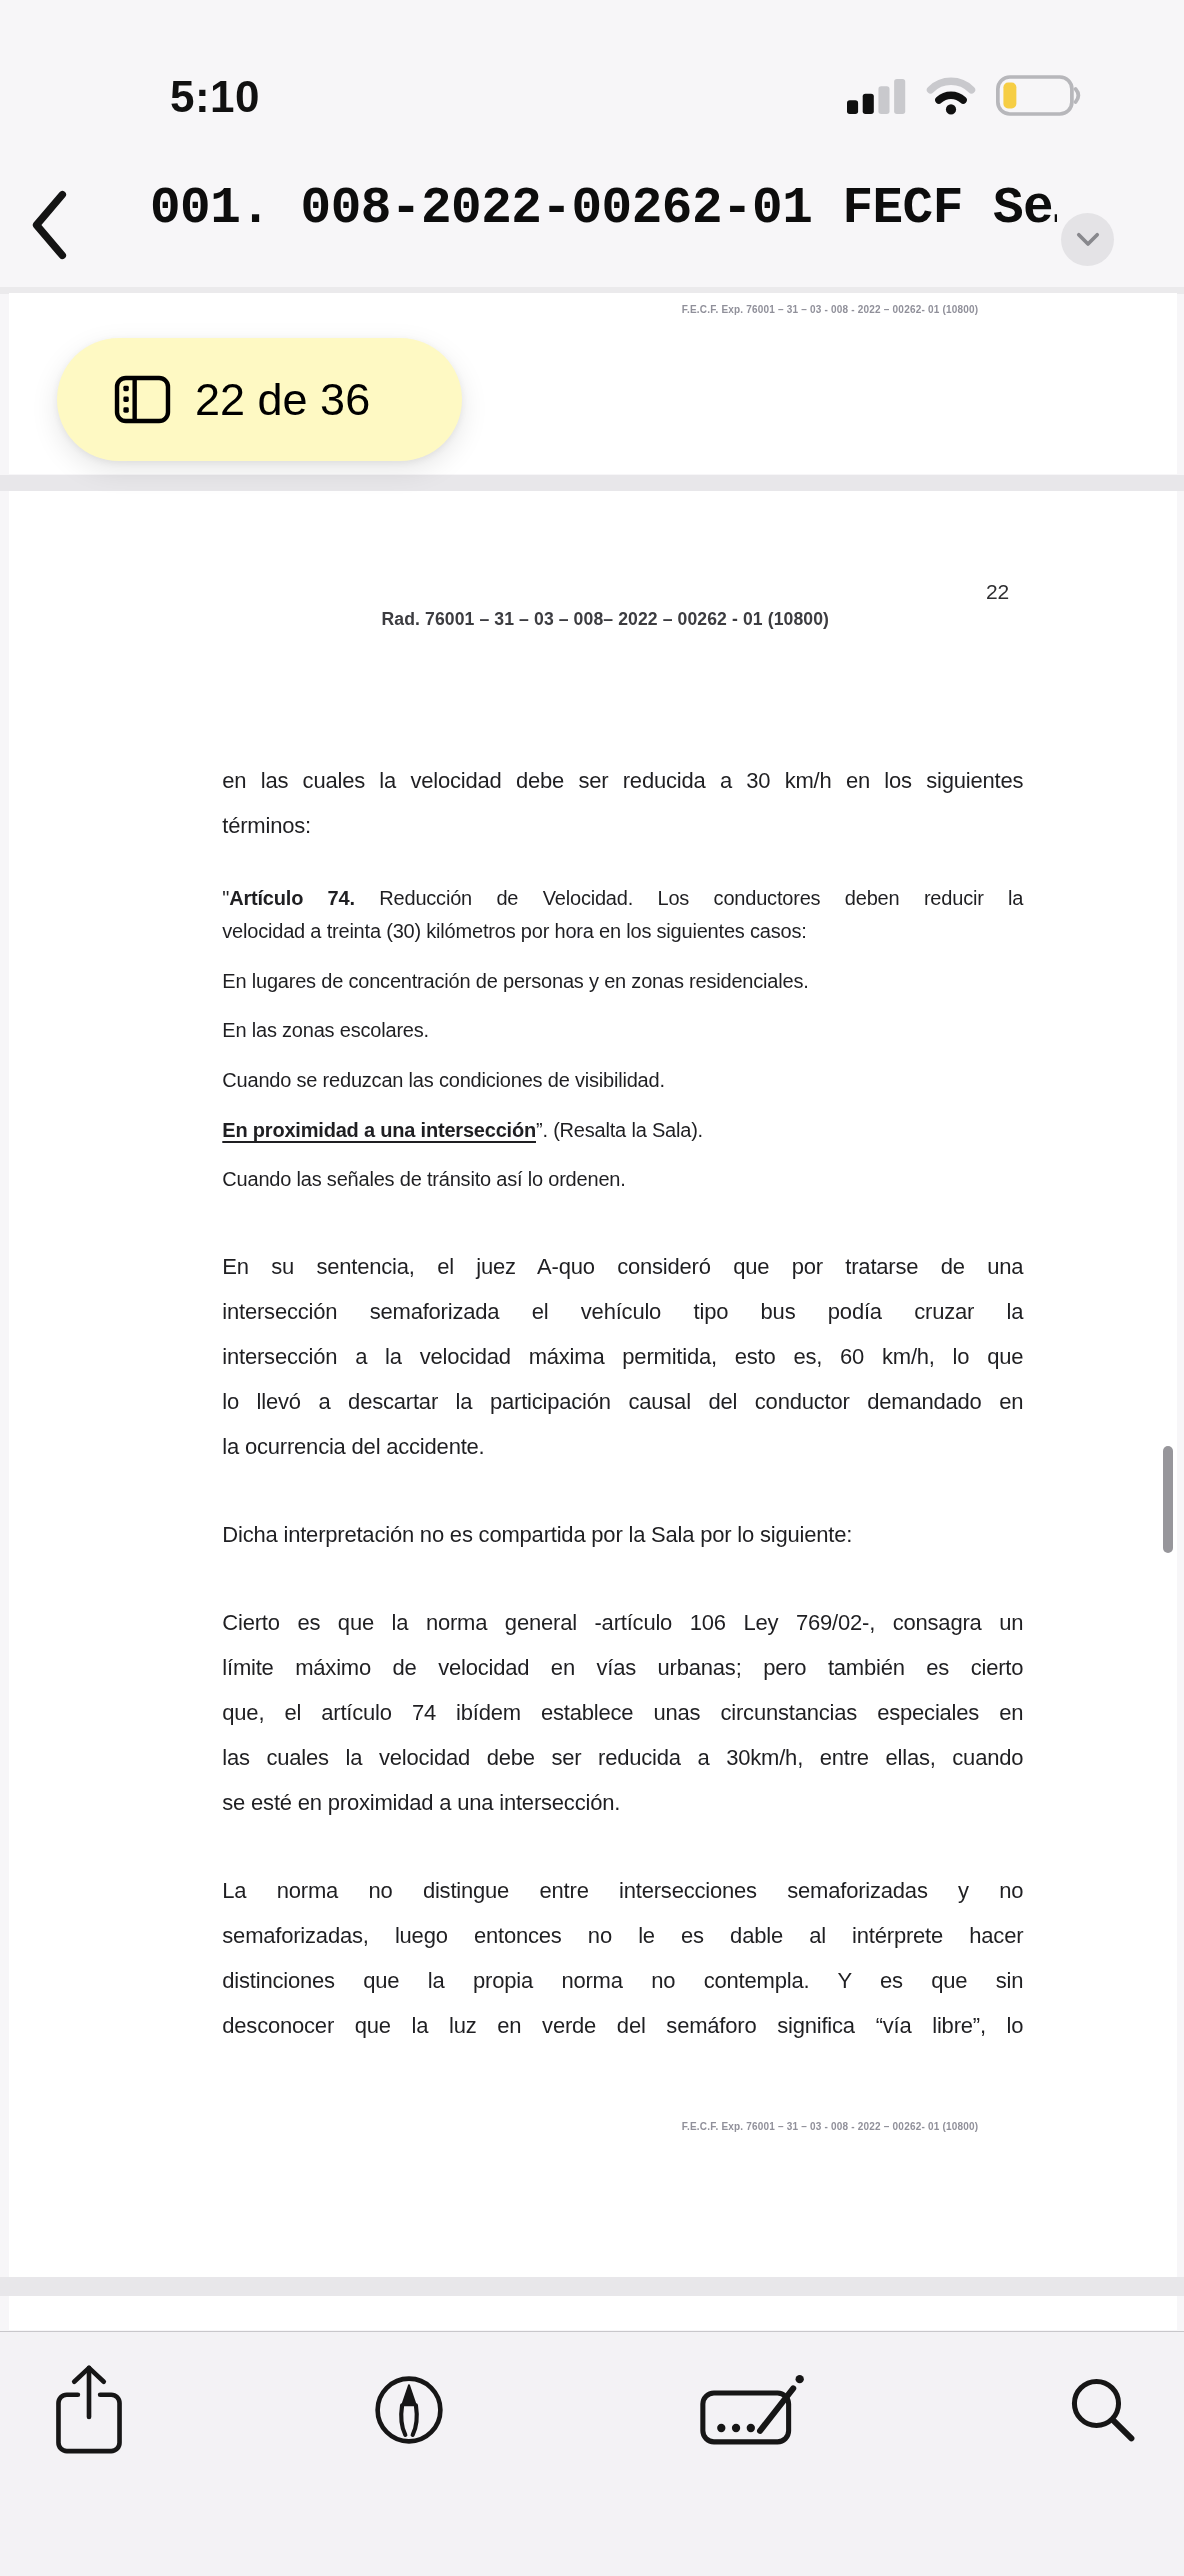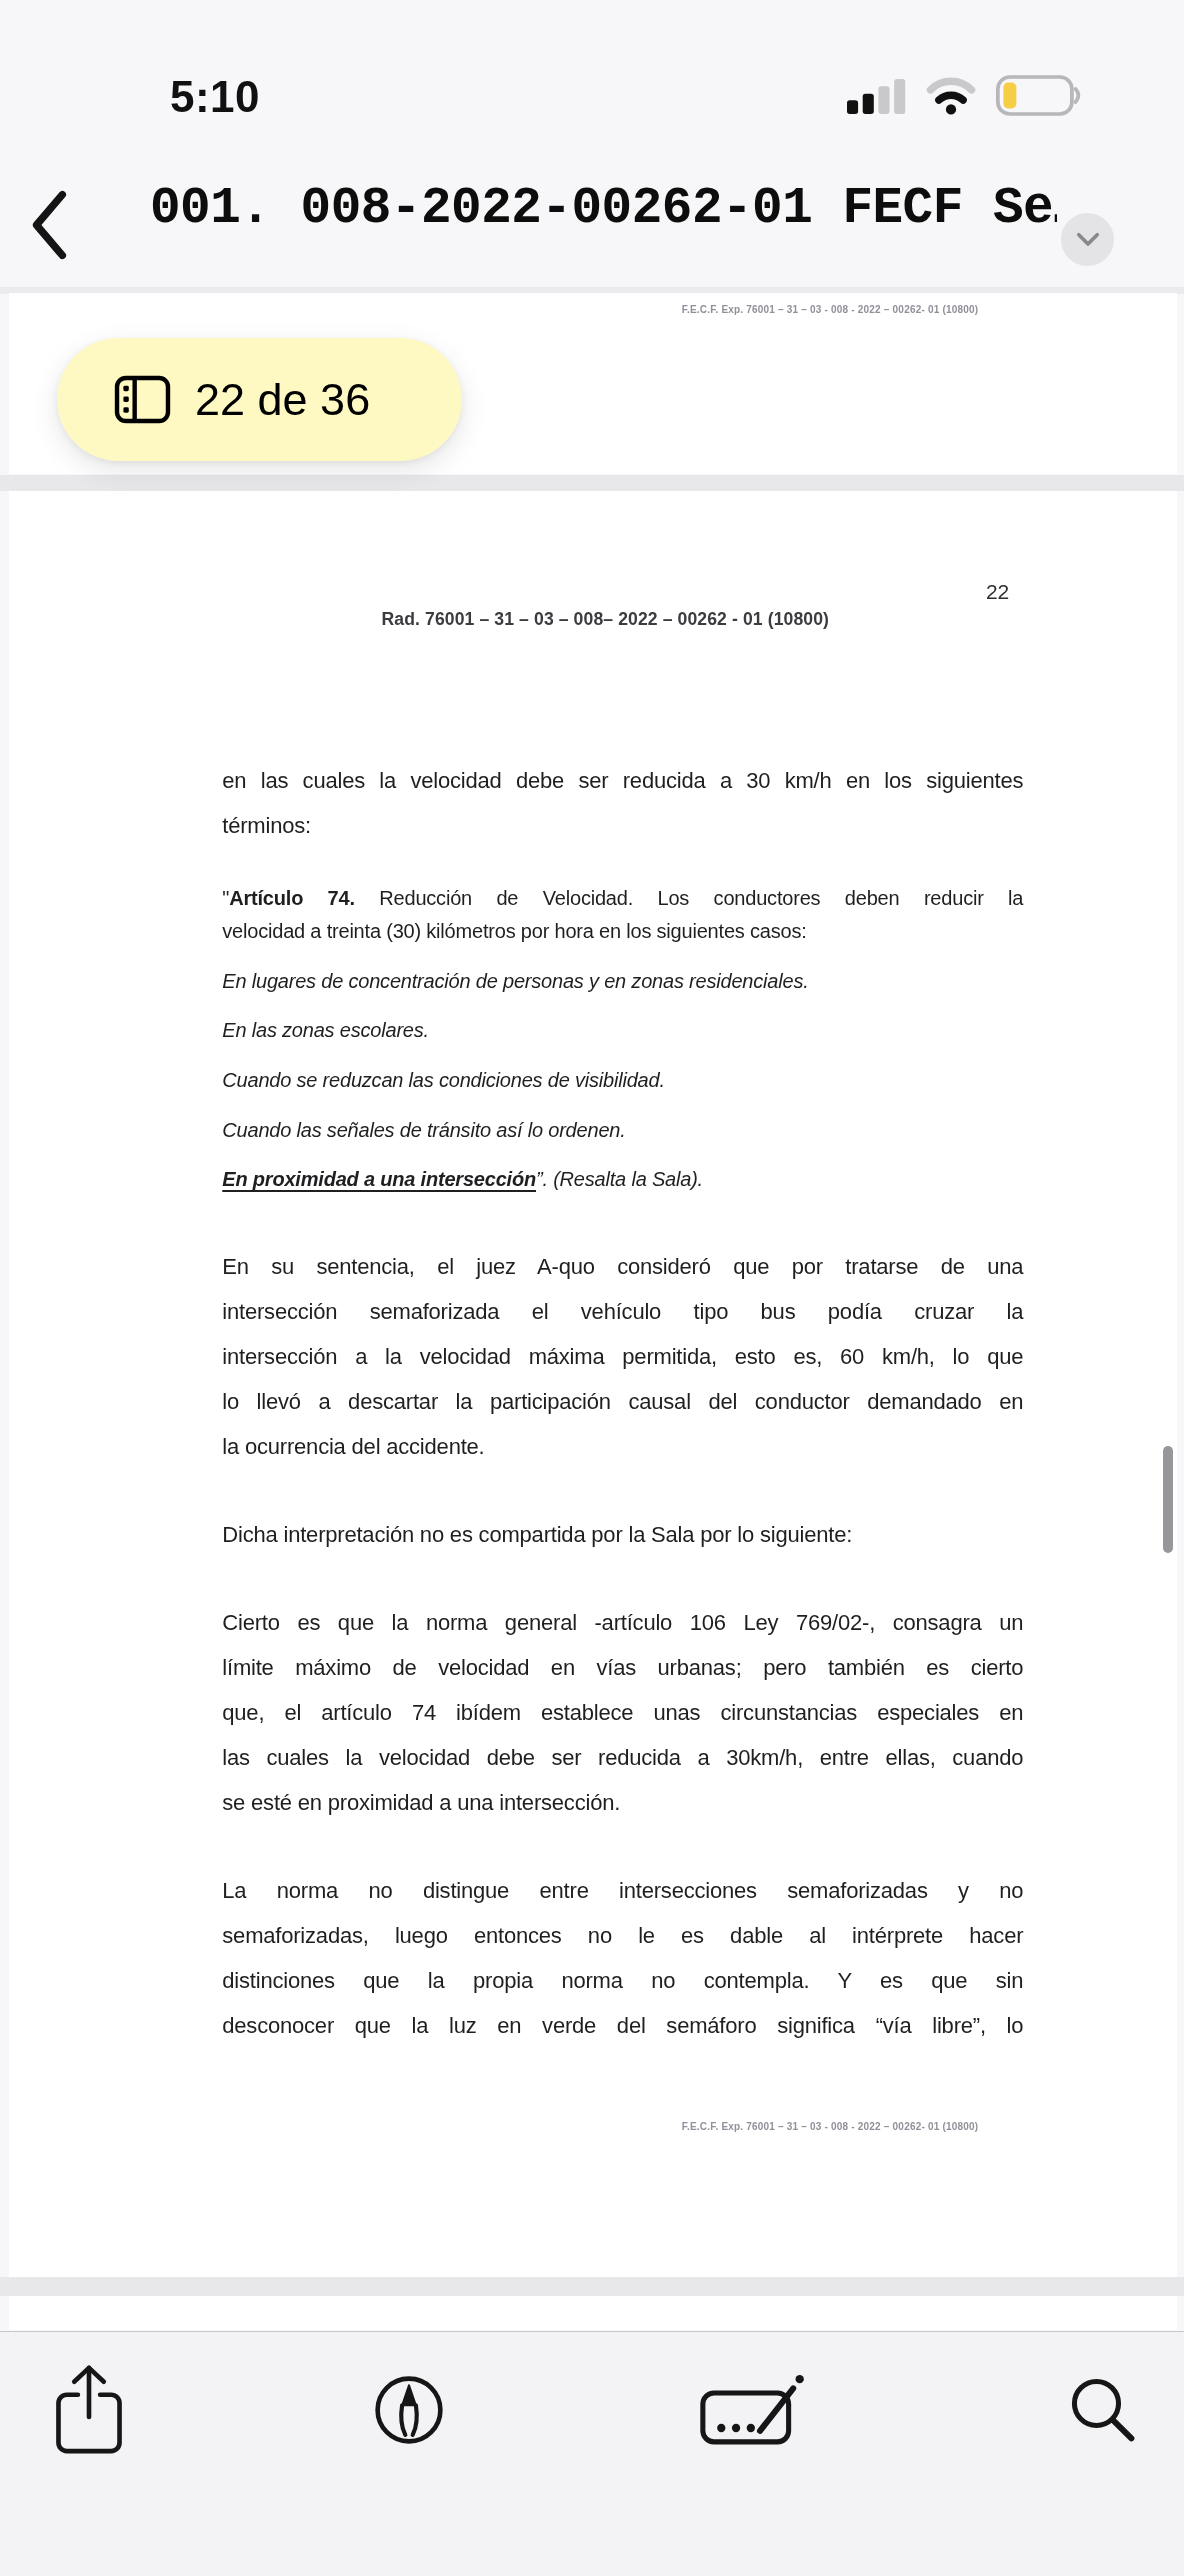--- a/index.html
+++ b/index.html
@@ -42,21 +42,21 @@
   .main-footer{position:absolute;bottom:145px;left:0;right:199px;text-align:right;}
   .pagenum{position:absolute;top:89px;right:168px;font-size:21px;color:#2e2e30;}
   .radline{position:absolute;top:118px;left:12px;width:100%;text-align:center;
     font-size:17.6px;font-weight:600;color:#3c3c40;letter-spacing:0.1px;}
   .doc-body{position:absolute;top:267px;left:213px;width:801px;color:#1f1f22;}
   .blk{margin:0;}
   .blk .line{line-height:45px;font-size:22px;letter-spacing:-0.2px;}
   .blk .line.just{text-align:justify;text-align-last:justify;}
   .blk.quote .line,.blk.quote-item .line{line-height:33px;font-size:20px;}
   .blk.quote{margin-top:34px;}
-  .blk.quote-item{margin-top:16.7px;font-style:italic;}
+  .blk.quote-item{margin-top:16.7px;}
   .blk.body ~ .blk.body{margin-top:43px;}
   .blk.quote-item + .blk.body{margin-top:48px;}
   .b{font-weight:700;}
   .i{}
   .u{text-decoration:underline;text-decoration-thickness:1.9px;text-underline-offset:3.7px;}
   
   .pill{
     position:absolute;left:57px;top:338px;width:405px;height:123px;border-radius:62px;
     background:#fef9c3;box-shadow:0 9.3px 28px rgba(0,0,0,.10),0 1.9px 7.4px rgba(0,0,0,.06);
     display:flex;align-items:center;cursor:pointer;border:none;padding:0;
@@ -138,24 +138,24 @@
         <div class="blk quote-item">
           <div class="line"><span>En lugares de concentración de personas y en zonas residenciales.</span></div>
         </div>
         <div class="blk quote-item">
           <div class="line"><span>En las zonas escolares.</span></div>
         </div>
         <div class="blk quote-item">
           <div class="line"><span>Cuando se reduzcan las condiciones de visibilidad.</span></div>
         </div>
         <div class="blk quote-item">
+          <div class="line"><span class="b u">En proximidad a una intersección</span><span>”. (Resalta la Sala).</span></div>
+        </div>
+        <div class="blk quote-item">
           <div class="line"><span>Cuando las señales de tránsito así lo ordenen.</span></div>
-        </div>
-        <div class="blk quote-item">
-          <div class="line"><span class="b u">En proximidad a una intersección</span><span>”. (Resalta la Sala).</span></div>
         </div>
         <div class="blk body">
           <div class="line just"><span>En su sentencia, el juez </span><span class="i">A-quo</span><span> consideró que por tratarse de una</span></div>
           <div class="line just"><span>intersección semaforizada el vehículo tipo bus podía cruzar la</span></div>
           <div class="line just"><span>intersección a la velocidad máxima permitida, esto es, 60 km/h, lo que</span></div>
           <div class="line just"><span>lo llevó a descartar la participación causal del conductor demandado en</span></div>
           <div class="line"><span>la ocurrencia del accidente.</span></div>
         </div>
         <div class="blk body">
           <div class="line"><span>Dicha interpretación no es compartida por la Sala por lo siguiente:</span></div>

